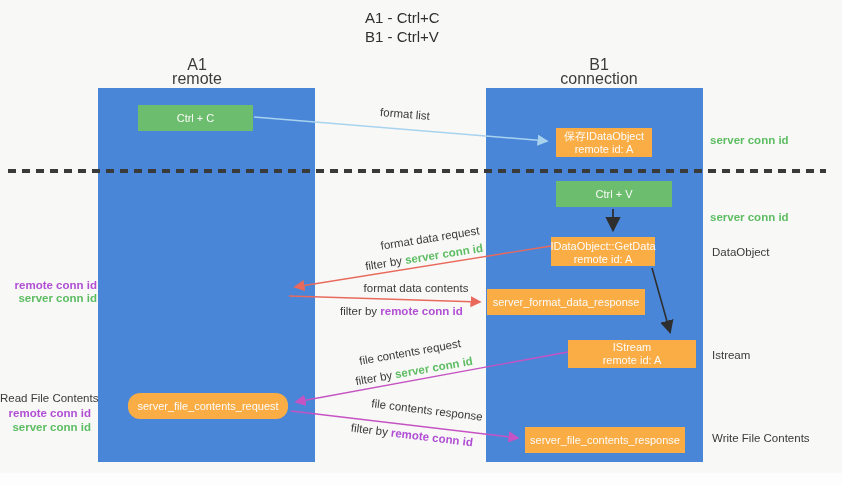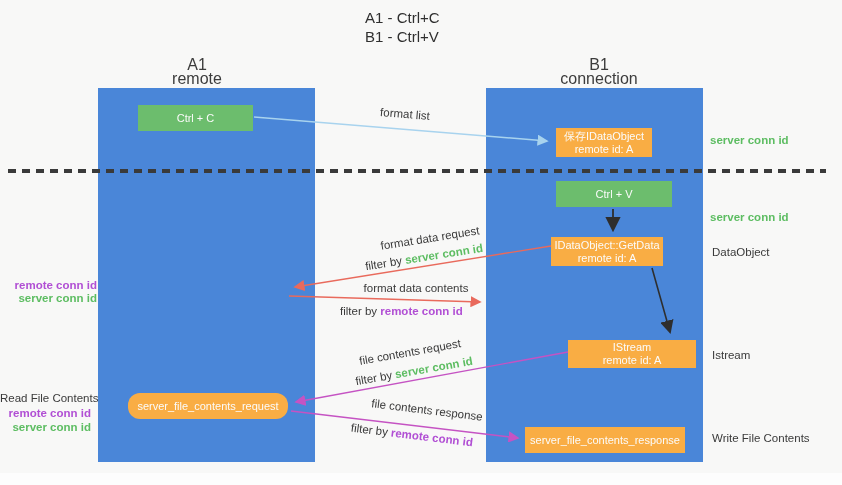--- a/index.html
+++ b/index.html
@@ -63,26 +63,29 @@
 
   <div class="abs node orange-node" style="left:556px;top:128px;width:96px;height:29px;">
     <span>保存IDataObject</span>
     <span>remote id: A</span>
   </div>
 
   <div class="abs node green-node" style="left:556px;top:181px;width:116px;height:26px;">
     <span>Ctrl + V</span>
   </div>
 
-  <div class="abs node orange-node" style="left:551px;top:237px;width:112px;height:29px;">
+  <div class="abs node orange-node" style="left:551px;top:237px;width:104px;height:29px;justify-content:flex-end;">
     <span>IDataObject::GetData</span>
     <span>remote id: A</span>
   </div>
 
 
+  <div class="abs node orange-node" style="left:487px;top:289px;width:158px;height:26px;">
+    <span>server_format_data_response</span>
+  </div>
 
   <div class="abs node orange-node" style="left:568px;top:340px;width:128px;height:28px;">
     <span>IStream</span>
     <span>remote id: A</span>
   </div>
 
   <div class="abs node orange-node" style="left:128px;top:393px;width:160px;height:26px;border-radius:12px;">
     <span>server_file_contents_request</span>
   </div>
 

